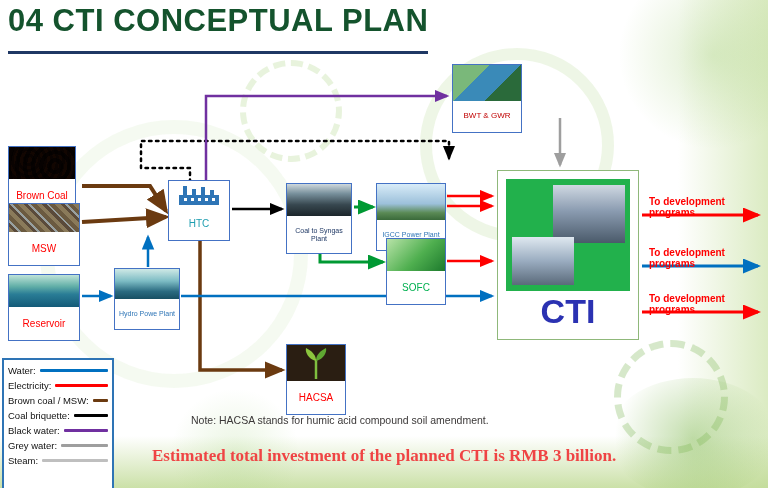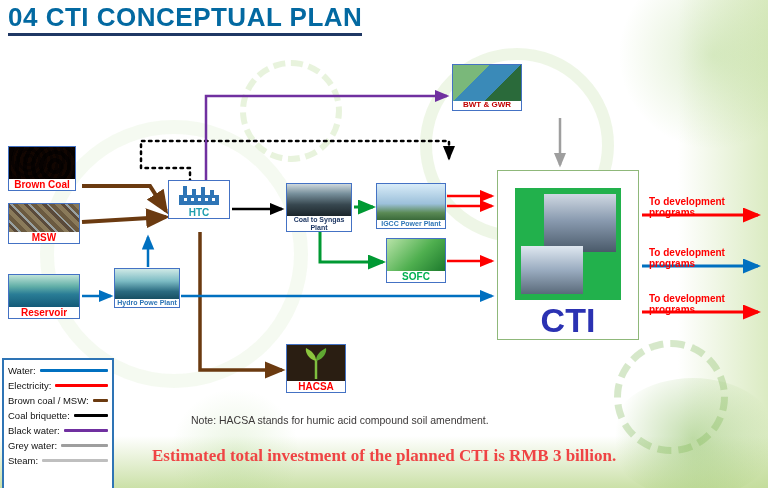--- a/index.html
+++ b/index.html
@@ -16,30 +16,30 @@
   .r2{top:-40px;right:-40px;width:190px;height:190px;
       background:radial-gradient(circle,rgba(150,200,100,.30),rgba(150,200,100,0) 70%);}
   .r3{bottom:34px;right:40px;width:100px;height:100px;border:7px dashed rgba(120,180,80,.30);}
   .r4{top:120px;left:40px;width:240px;height:240px;border:14px solid rgba(160,210,120,.10);}
   .r5{bottom:-30px;left:170px;width:130px;height:130px;
       background:radial-gradient(circle,rgba(160,210,120,.22),rgba(160,210,120,0) 70%);}
   .r6{bottom:-10px;right:-10px;width:170px;height:120px;border-radius:50%;
       background:radial-gradient(circle,rgba(120,180,70,.45),rgba(120,180,70,0) 75%);}
   .r7{top:60px;left:240px;width:90px;height:90px;border:6px dashed rgba(150,200,100,.22);}
   
-  .title{position:absolute;left:8px;top:3px;font-size:26px;font-weight:bold;
-         color:#0369a1;letter-spacing:.5px;border-bottom:3px solid #1F3864;
-         padding-bottom:0;line-height:1.15;z-index:5;}
+  .title{position:absolute;left:8px;top:3px;font-size:31px;font-weight:bold;
+         color:#14532d;letter-spacing:.5px;border-bottom:3px solid #1F3864;
+         padding-bottom:12px;line-height:1.15;z-index:5;}
   
   svg.flows{position:absolute;left:0;top:0;z-index:2;pointer-events:none;}
   
   .node{position:absolute;background:#fff;border:1px solid #4472C4;z-index:3;
         box-sizing:border-box;text-align:center;}
   .photo{width:100%;}
-  .nlabel{font-size:10px;font-weight:bold;padding:0 0;background:#fff;line-height:1.1;}
+  .nlabel{font-size:10px;font-weight:normal;padding:11px 0;background:#fff;line-height:1.1;}
   .lbl-red{color:#FF0000;}
   .lbl-dkred{color:#C00000;font-size:8px;}
   .lbl-teal{color:#1F9EB0;}
   .lbl-navy{color:#1F3864;font-size:7px;}
   .lbl-blue{color:#2E75B6;font-size:7px;}
   .lbl-green{color:#00B050;}
   .ph-coal{height:32px;background:
       repeating-radial-gradient(circle at 30% 40%,#6b4a2f 0 3px,#3d2a1a 3px 6px),
       repeating-radial-gradient(circle at 70% 60%,#7a5536 0 4px,#2e2012 4px 8px);
       background-blend-mode:multiply;background-color:#5a4026;}
@@ -48,21 +48,21 @@
   .ph-reservoir{height:32px;background:linear-gradient(180deg,#bfe3d8 0%,#63b0a8 35%,#2a7d96 60%,#135a78 100%);}
   .ph-syngas{height:32px;background:linear-gradient(180deg,#cfd8dc 0%,#78909c 30%,#37474f 65%,#1c262b 100%);}
   .ph-igcc{height:36px;background:linear-gradient(180deg,#d8ecf8 0%,#9cc0da 55%,#5a8a55 80%,#3a6a3a 100%);}
   .ph-sofc{height:32px;background:linear-gradient(135deg,#b8e3a8 0%,#4faf4f 55%,#1d7a2d 100%);}
   .ph-bwt{height:36px;background:linear-gradient(135deg,#7ab87a 0 35%,#3a8ab8 35% 65%,#2a6a3a 65% 100%);}
   .ph-hydro{height:30px;background:linear-gradient(180deg,#cfe9e6 0%,#7dbcc4 40%,#2a6a80 75%,#174f63 100%);}
   .htc-icon{height:26px;display:flex;align-items:flex-end;justify-content:center;background:#fff;}
   .hacsa-ph{height:36px;}
   
   .cti-box{position:absolute;left:497px;top:170px;width:142px;height:170px;background:#fff;
-           border:1px solid #8fb87a;z-index:3;box-sizing:border-box;padding:17px;}
+           border:1px solid #8fb87a;z-index:3;box-sizing:border-box;padding:8px;}
   .cti-photo{position:relative;width:100%;height:112px;background:#22B14C;overflow:hidden;}
   .cti-sub1{position:absolute;right:5px;top:6px;width:72px;height:58px;
             background:linear-gradient(180deg,#cfd8e2 0%,#8a9bb0 45%,#4a5a6a 100%);}
   .cti-sub2{position:absolute;left:6px;bottom:6px;width:62px;height:48px;
             background:linear-gradient(180deg,#dfe8f0 0%,#9aacc0 50%,#5a6a7a 100%);}
   .cti-label{text-align:center;font-size:34px;font-weight:bold;color:#2B32B2;margin-top:2px;line-height:1.1;}
   
   .out-label{position:absolute;width:118px;font-size:10px;font-weight:600;color:#FF0000;z-index:4;line-height:1.1;}
   
   .legend{position:absolute;left:2px;top:358px;width:112px;height:140px;background:#fff;

